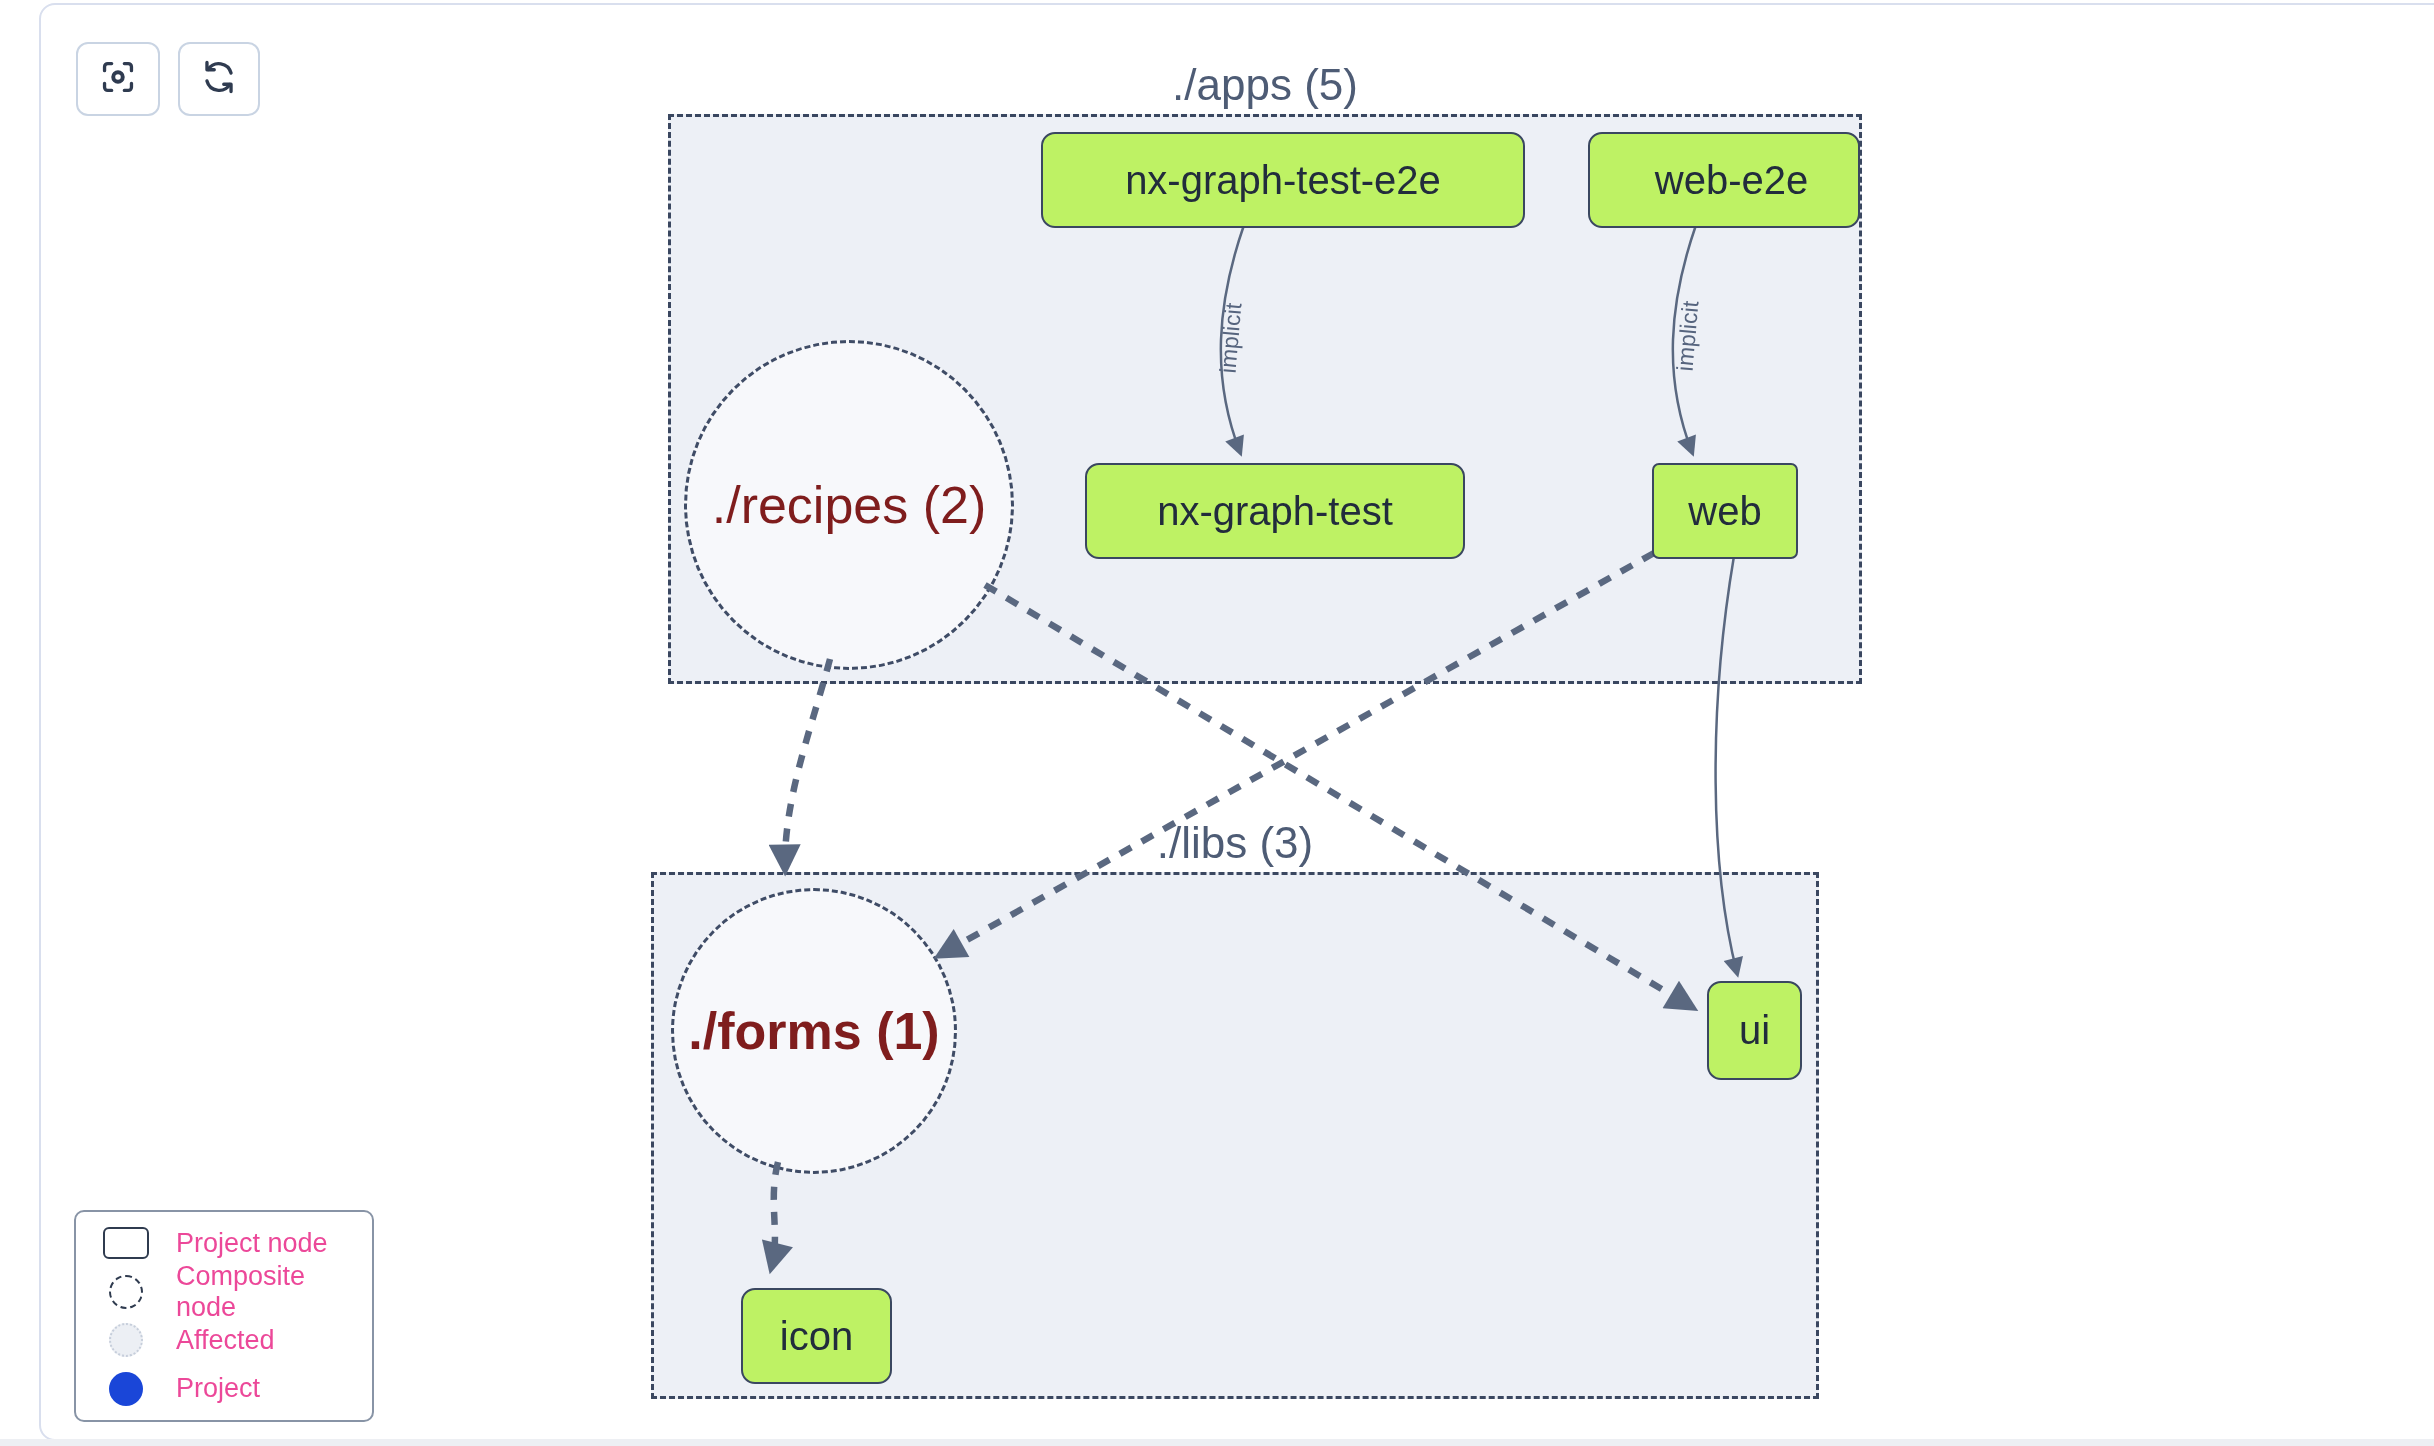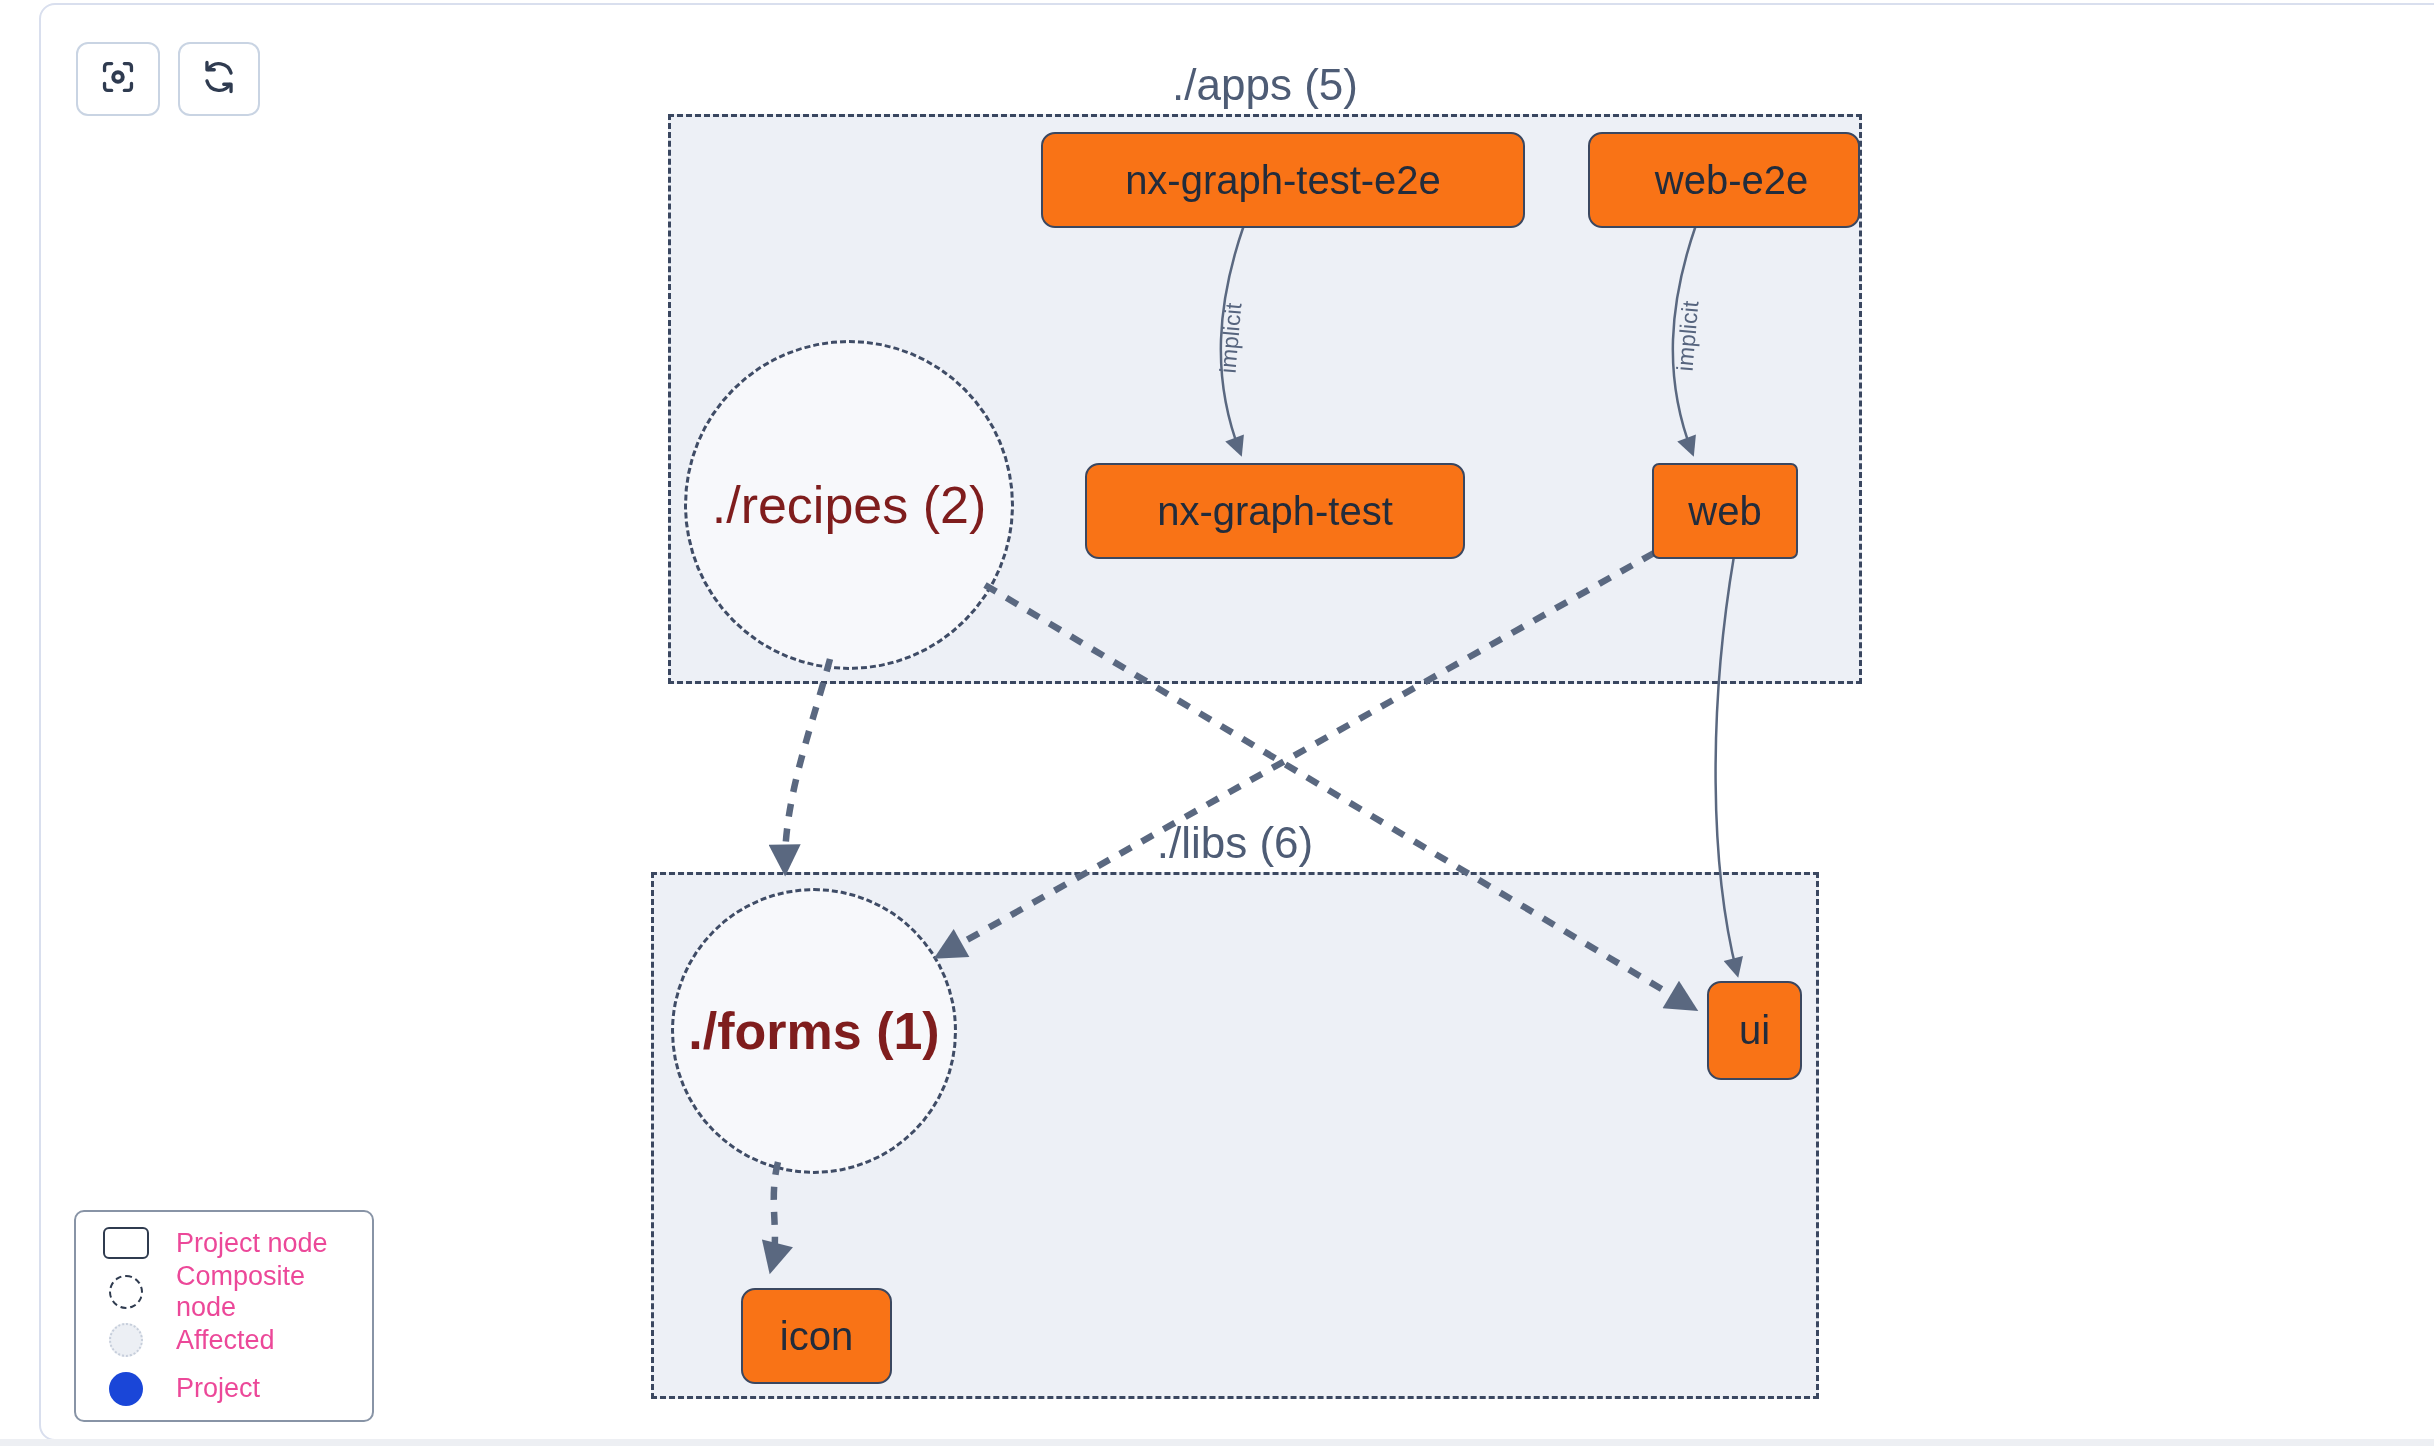--- a/index.html
+++ b/index.html
@@ -38,21 +38,21 @@
   .composite{
     position:absolute;border-radius:50%;background:#f7f8fb;border:3px dashed #3f4c66;
     display:flex;align-items:center;justify-content:center;
     font-size:52px;color:#7f1d1d;cursor:pointer;text-align:center;
   }
   #node-recipes{left:643px;top:335px;width:324px;height:324px;}
   #node-forms{left:630px;top:883px;width:280px;height:280px;font-weight:bold;}
 
   
   .pnode{
-    position:absolute;background:#f97316;border:2.5px solid #3a4760;border-radius:14px;
+    position:absolute;background:#bef264;border:2.5px solid #3a4760;border-radius:14px;
     display:flex;align-items:center;justify-content:center;
     font-size:40px;color:#222c3c;white-space:nowrap;cursor:pointer;
   }
   #node-nx-graph-test-e2e{left:1000px;top:127px;width:480px;height:92px;}
   #node-web-e2e{left:1547px;top:127px;width:253px;height:92px;padding-left:15px;}
   #node-nx-graph-test{left:1044px;top:458px;width:376px;height:92px;}
   #node-web{left:1611px;top:458px;width:142px;height:92px;border-radius:7px;}
   #node-ui{left:1666px;top:976px;width:91px;height:95px;}
   #node-icon{left:700px;top:1283px;width:147px;height:92px;}
 
@@ -85,21 +85,21 @@
 </style>
 </head>
 <body>
 
 <div class="card">
 
   <div class="group" id="group-apps">
     <div class="group-label">./apps (5)</div>
   </div>
   <div class="group" id="group-libs">
-    <div class="group-label">./libs (6)</div>
+    <div class="group-label">./libs (3)</div>
   </div>
 
   <div class="composite" id="node-recipes">./recipes (2)</div>
   <div class="composite" id="node-forms">./forms (1)</div>
 
   <div class="edge-label" id="edge-label-1">implicit</div>
   <div class="edge-label" id="edge-label-2">implicit</div>
 
   <svg class="edges">
     <defs>

